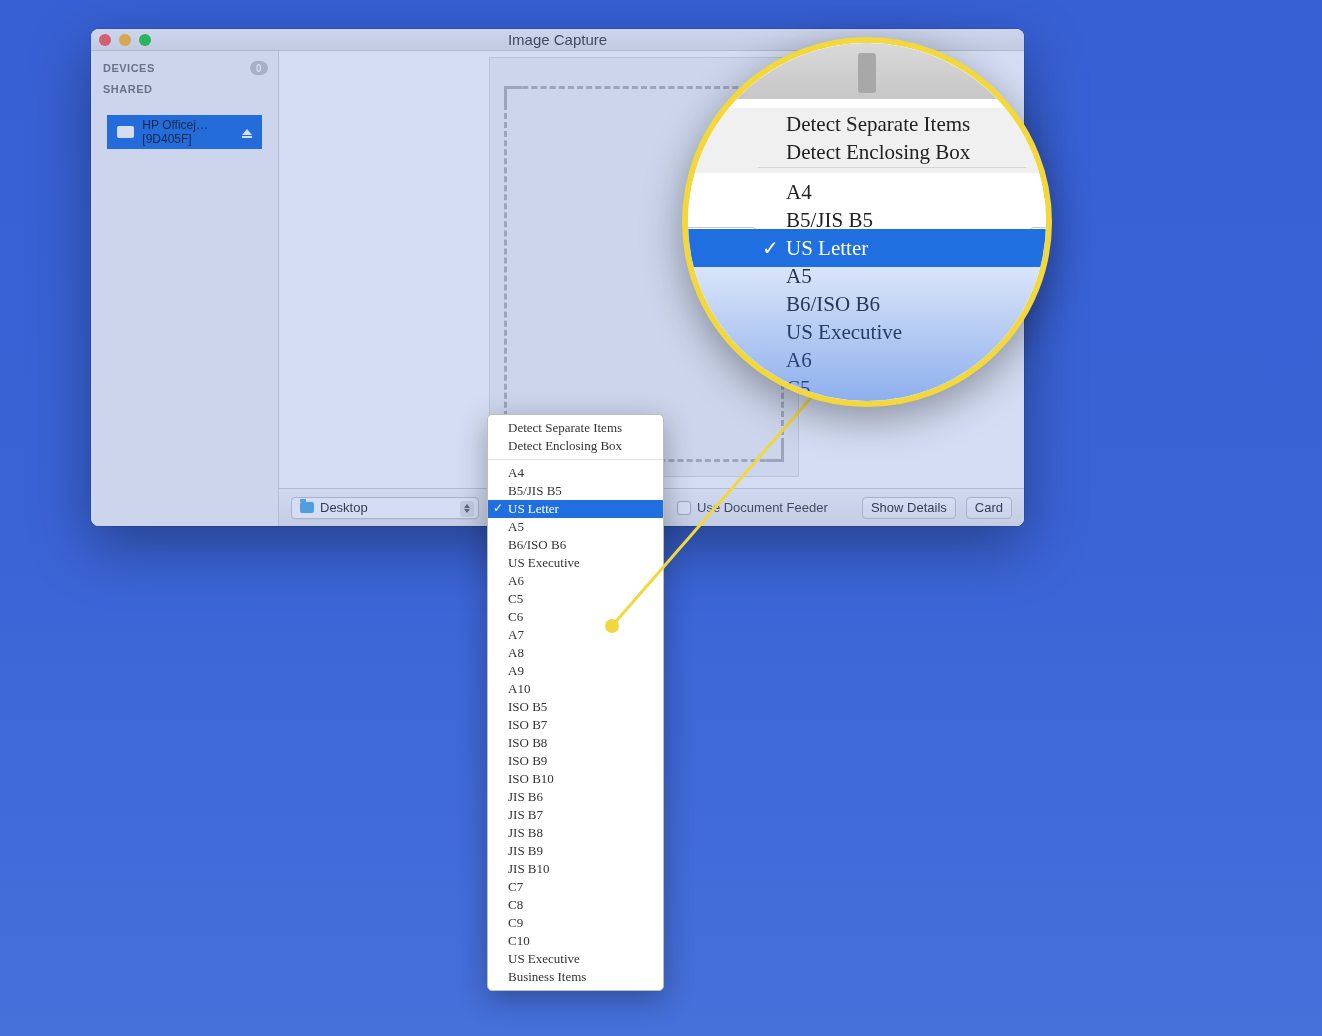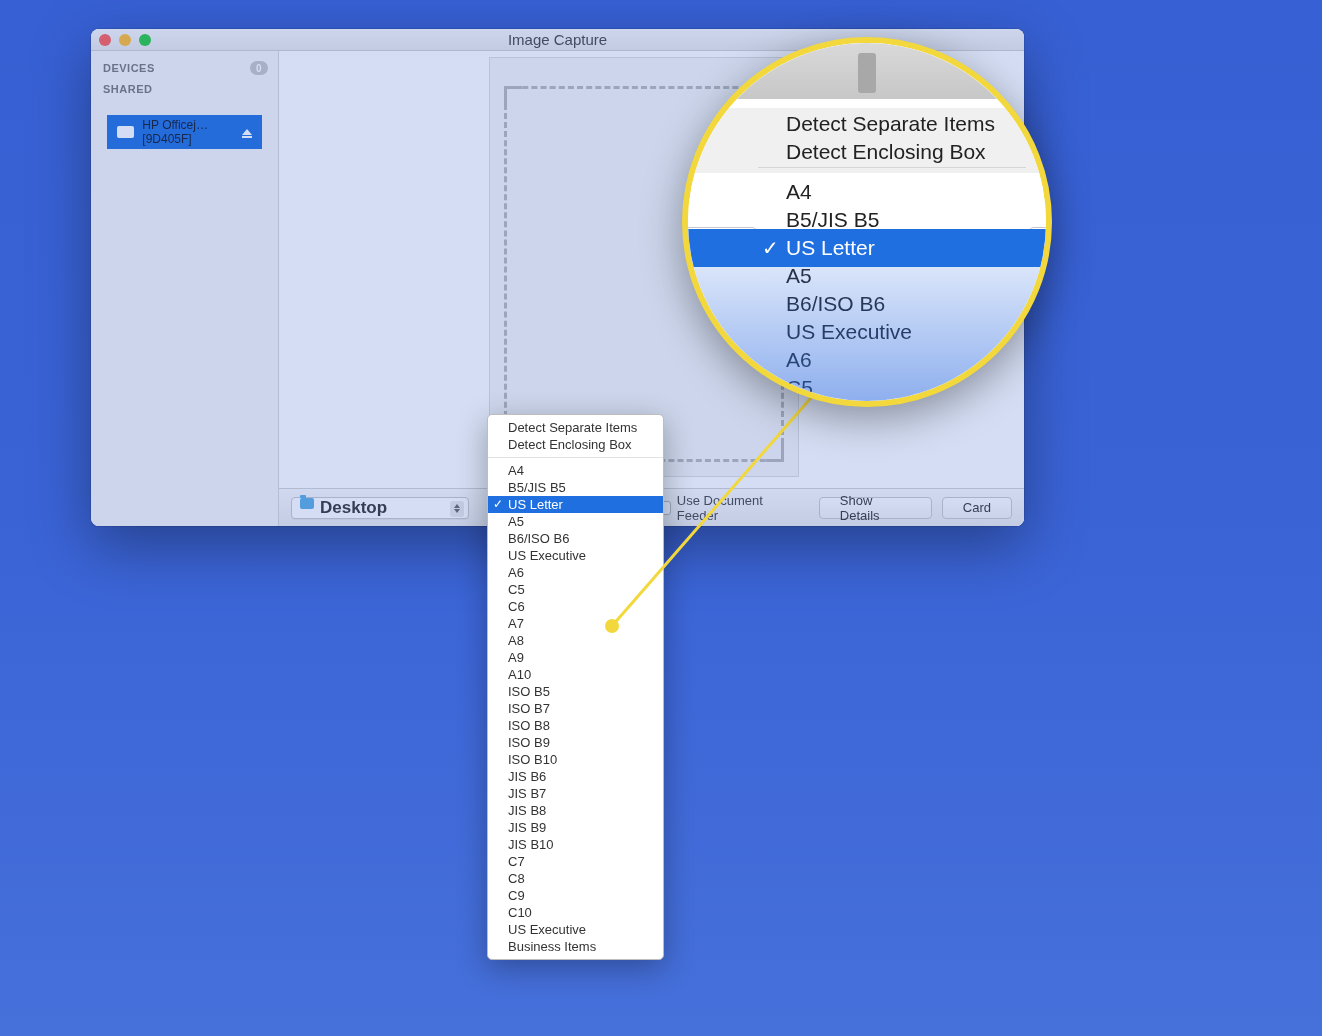--- a/index.html
+++ b/index.html
@@ -109,24 +109,23 @@
     .crop .bl { bottom:-3px; left:-3px; border-right:none; border-top:none;}
     .crop .br { bottom:-3px; right:-3px; border-left:none; border-top:none;}
     .bottombar {
       position:absolute; left:0; right:0; bottom:0; height:38px;
       background: linear-gradient(#fafafa,#eaeaea);
       border-top:1px solid #d2d2d2;
       display:flex; align-items:center; padding: 0 12px; gap:10px;
     }
     .popup-btn {
       height:22px; background:#fff; border:1px solid #c8c8c8; border-radius:4px;
-      display:flex; padding:0 22px 0 8px;
-      position:relative; font-size:17px; color:#333;
+      display:flex; align-items:center; padding:0 22px 0 8px;
+      position:relative; font-size:13px; color:#333;
       box-shadow: 0 1px 0 rgba(0,0,0,0.04);
-      font-weight: bold;
     }
     .popup-btn .folder-icon {
       width:14px; height:11px; background:#5aaee6; border-radius:2px;
       margin-right:6px; position:relative;
     }
     .popup-btn .folder-icon::before {
       content:""; position:absolute; top:-3px; left:0; width:6px; height:3px;
       background:#5aaee6; border-radius:1px 1px 0 0;
     }
     .popup-arrows {
@@ -139,21 +138,21 @@
       border-left:3px solid transparent; border-right:3px solid transparent;
     }
     .popup-arrows::before { border-bottom:4px solid #666; margin-bottom:1px;}
     .popup-arrows::after { border-top:4px solid #666; }
     .checkbox-row { display:flex; align-items:center; gap:6px; font-size:13px; color:#444; }
     .checkbox {
       width:14px; height:14px; border:1px solid #b8b8b8; border-radius:3px; background:#fff;
     }
     .push-right { margin-left:auto; }
     .btn {
-      height:22px; padding:0 20px; border:1px solid #c8c8c8; border-radius:4px;
+      height:22px; padding:0 8px; border:1px solid #c8c8c8; border-radius:4px;
       background:linear-gradient(#fff,#f2f2f2); font-size:13px; color:#333;
       display:inline-flex; align-items:center;
     }
 
     
     .menu {
       position:absolute; left:487px; top:414px; width:177px;
       background:#fff; border:1px solid #bdbdbd; border-radius:5px;
       box-shadow:0 8px 30px rgba(0,0,0,0.3);
       padding:4px 0;
@@ -167,21 +166,21 @@
     .menu .selected { background:#1f6fe0; color:#fff; }
     .menu .selected::before {
       content:"✓"; position:absolute; left:5px; font-size:12px;
     }
 
     
     .dim {
       position:absolute; inset:0; background:rgba(60,100,200,0.22);
       pointer-events:none; z-index:15;
     }
-    .menu, .magnifier, .callout-line { z-index:30; }
+    .menu, .magnifier, .callout-line { z-index:30;font-family:Liberation Serif, serif; }
 
     
     .magnifier {
       position:absolute; left:682px; top:37px; width:370px; height:370px;
       border-radius:50%; border:6px solid #f2d83c;
       overflow:hidden; background:#fff;
       box-shadow:0 12px 40px rgba(0,0,0,0.35);
     }
     .mag-inner {
       position:absolute; inset:0;

